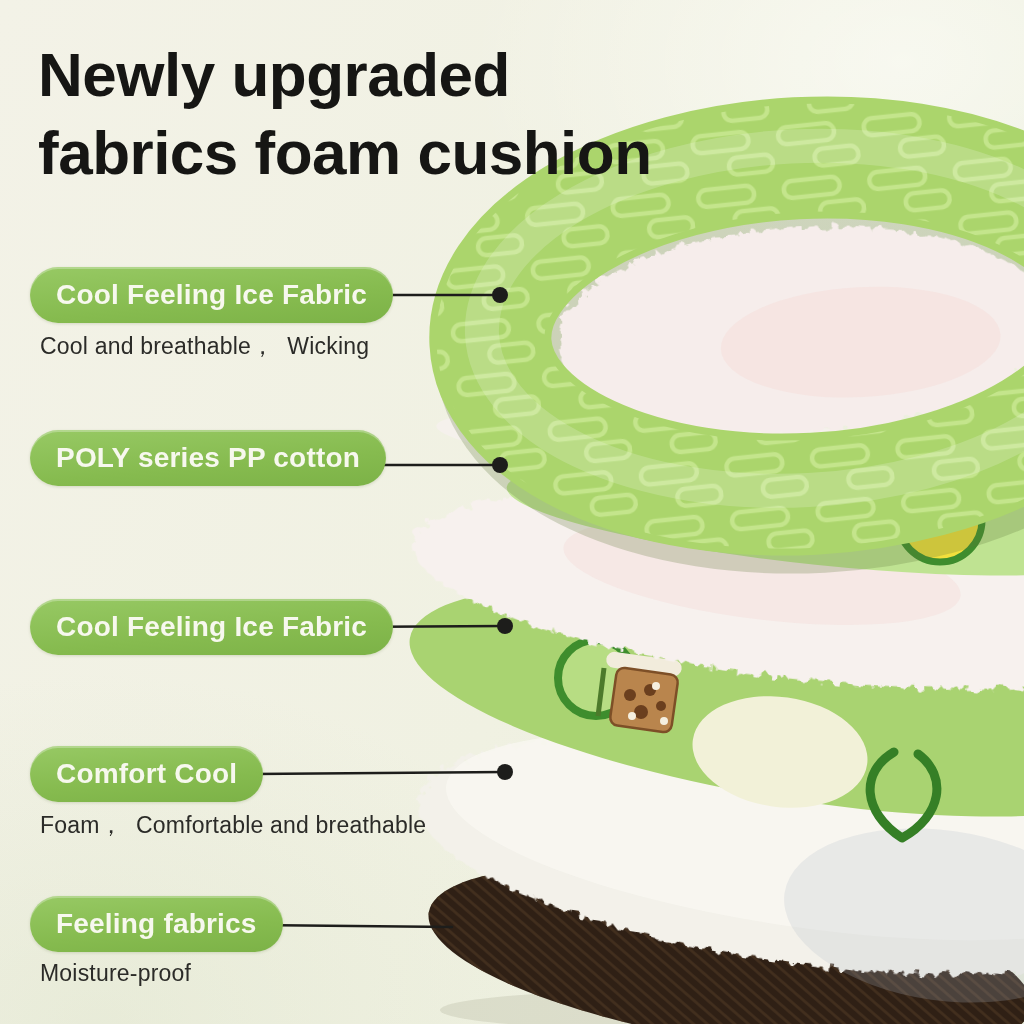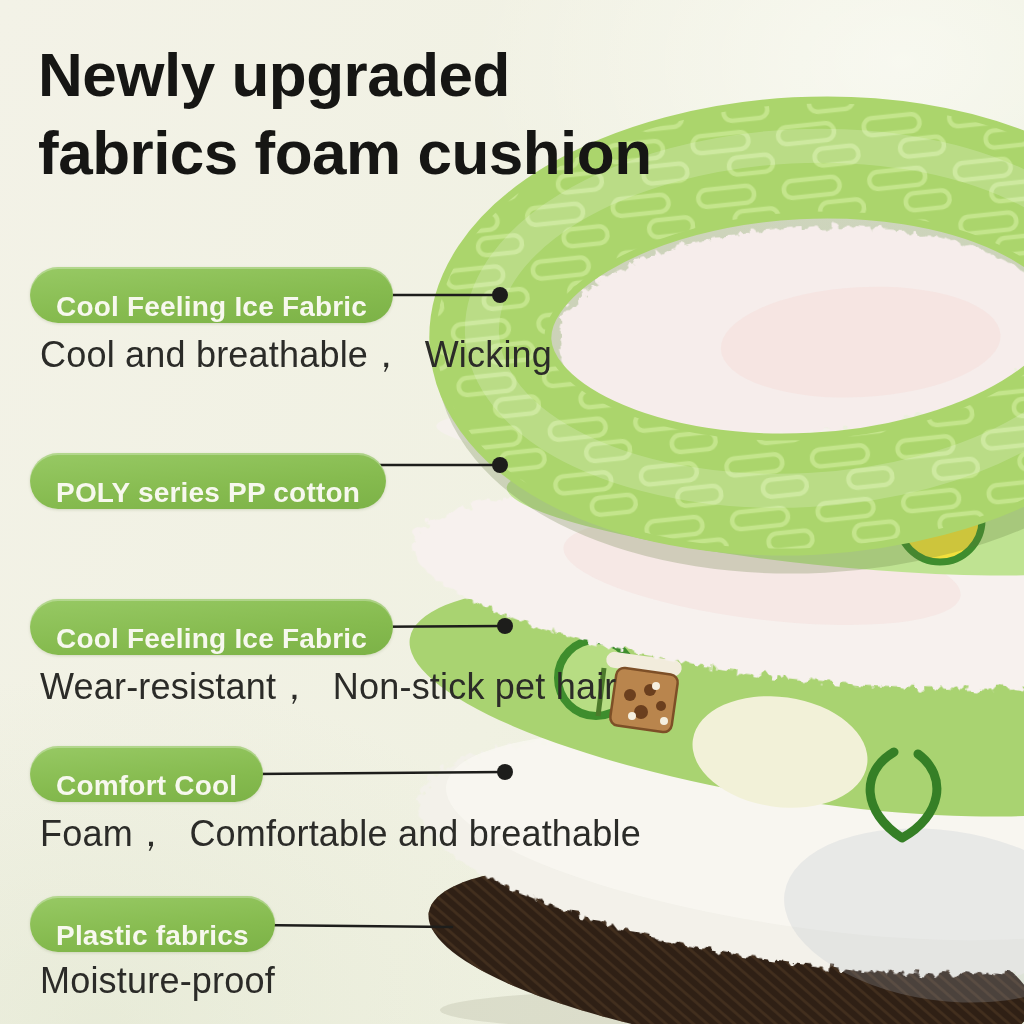--- a/index.html
+++ b/index.html
@@ -20,28 +20,28 @@
   }
   #product-svg{position:absolute;left:0;top:0;z-index:1;}
   .text-layer{position:absolute;left:0;top:0;width:961px;height:1024px;z-index:2;pointer-events:none;}
   .title{
     position:absolute;left:38px;top:36px;width:700px;
     font-size:62px;font-weight:700;line-height:1.26;letter-spacing:-0.5px;
     color:var(--title-text);
   }
   .callout{position:absolute;left:30px;}
   .pill{
-    display:inline-flex;align-items:flex-end;height:56px;border-radius:28px;
+    display:inline-flex;align-items:center;height:56px;border-radius:28px;
     padding:0 26px;font-size:28px;font-weight:700;color:var(--pill-text);
     background:linear-gradient(175deg,var(--pill-green-light) 0%,var(--pill-green) 60%,#7cb247 100%);
     box-shadow:inset 0 2px 0 rgba(255,255,255,.28), 0 1px 3px rgba(70,100,35,.18);
     letter-spacing:.2px;white-space:pre;
   }
   .desc{
-    position:absolute;left:10px;top:64px;font-size:36px;color:var(--body-text);
+    position:absolute;left:10px;top:64px;font-size:23px;color:var(--body-text);
     white-space:pre;letter-spacing:.2px;
   }
 </style>
 </head>
 <body>
 
 <svg id="product-svg" width="1024" height="1024" viewBox="0 0 1024 1024">
   <defs>
     <pattern id="tread" width="86" height="54" patternUnits="userSpaceOnUse" patternTransform="rotate(-3)">
       <rect x="6" y="6" width="56" height="17" rx="8.5" fill="none" stroke="#c4e58c" stroke-width="4.5"></rect>
@@ -135,31 +135,30 @@
   <div class="title">
     <div>Newly upgraded</div>
     <div>fabrics foam cushion</div>
   </div>
 
   <div class="callout" style="top:267px">
     <div class="pill"><span>Cool Feeling Ice Fabric</span></div>
     <div class="desc">Cool and breathable，  Wicking</div>
   </div>
 
-  <div class="callout" style="top:453px">
+  <div class="callout" style="top:430px">
     <div class="pill"><span>POLY series PP cotton</span></div>
   </div>
 
   <div class="callout" style="top:599px">
     <div class="pill"><span>Cool Feeling Ice Fabric</span></div>
-    <div class="desc">Wear-resistant，  Non-stick pet hair</div>
   </div>
 
   <div class="callout" style="top:746px">
     <div class="pill"><span>Comfort Cool</span></div>
     <div class="desc">Foam，  Comfortable and breathable</div>
   </div>
 
   <div class="callout" style="top:896px">
-    <div class="pill"><span>Plastic fabrics</span></div>
+    <div class="pill"><span>Feeling fabrics</span></div>
     <div class="desc">Moisture-proof</div>
   </div>
 </div>
 
 </body></html>

